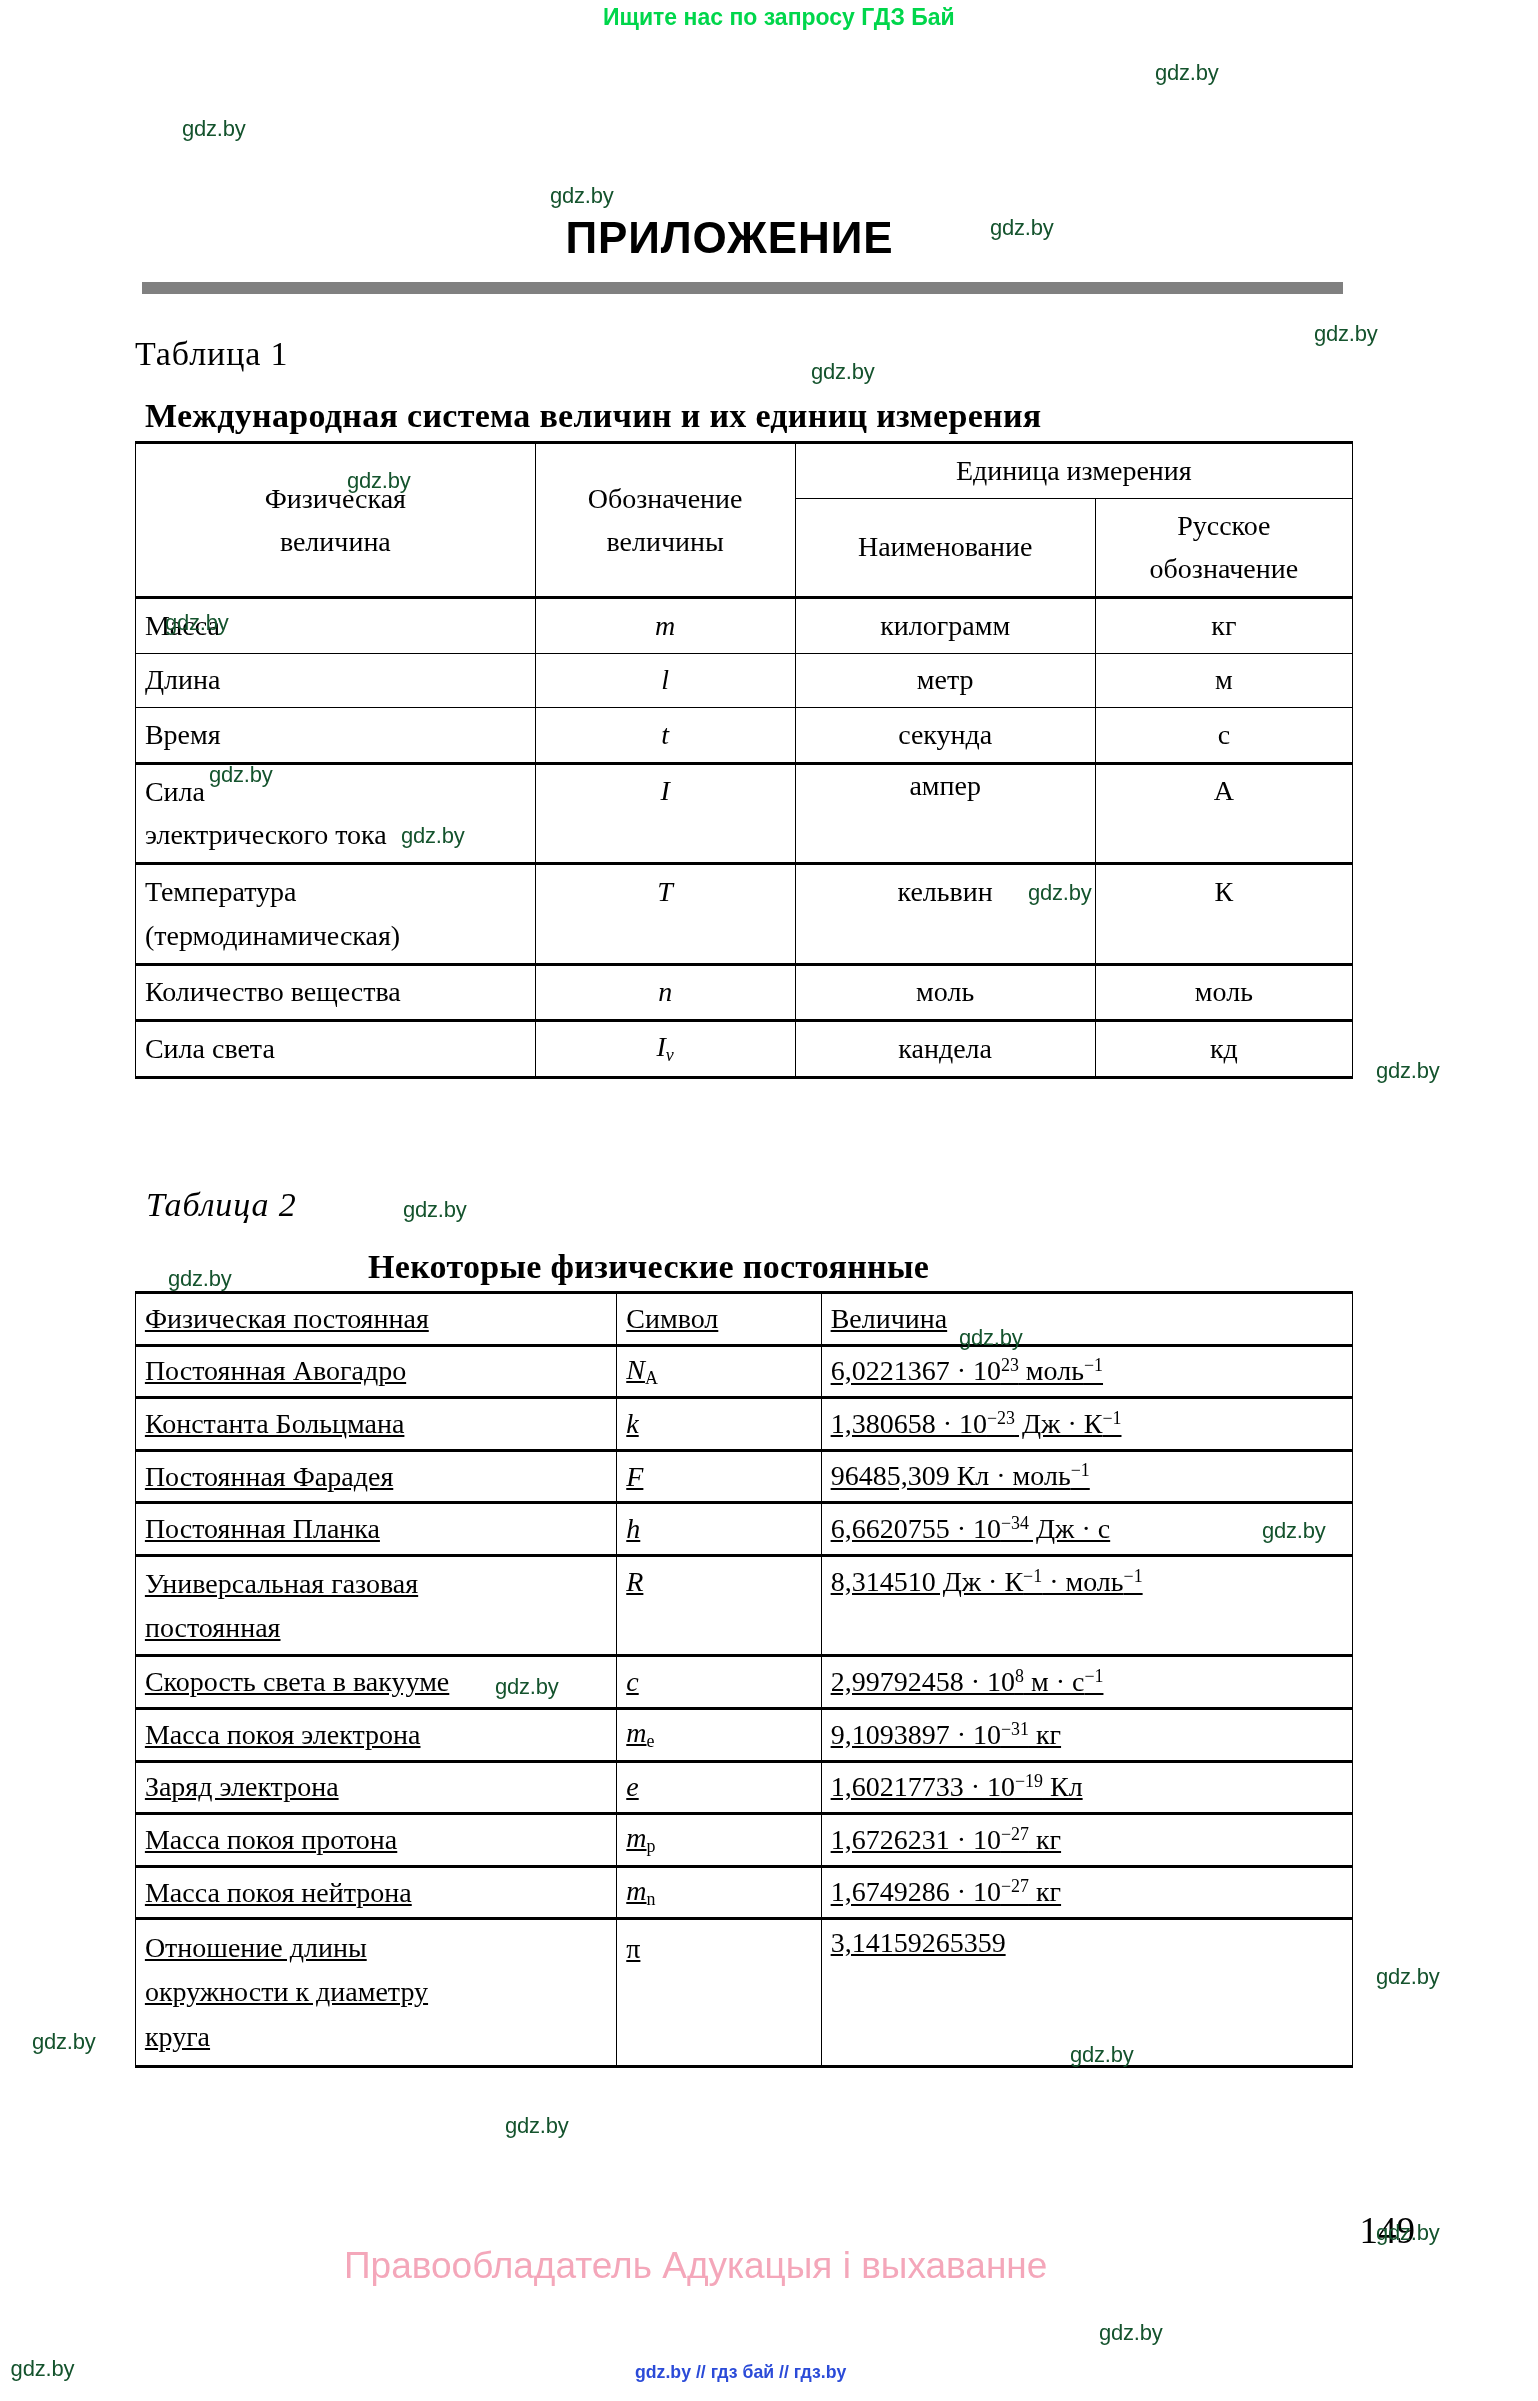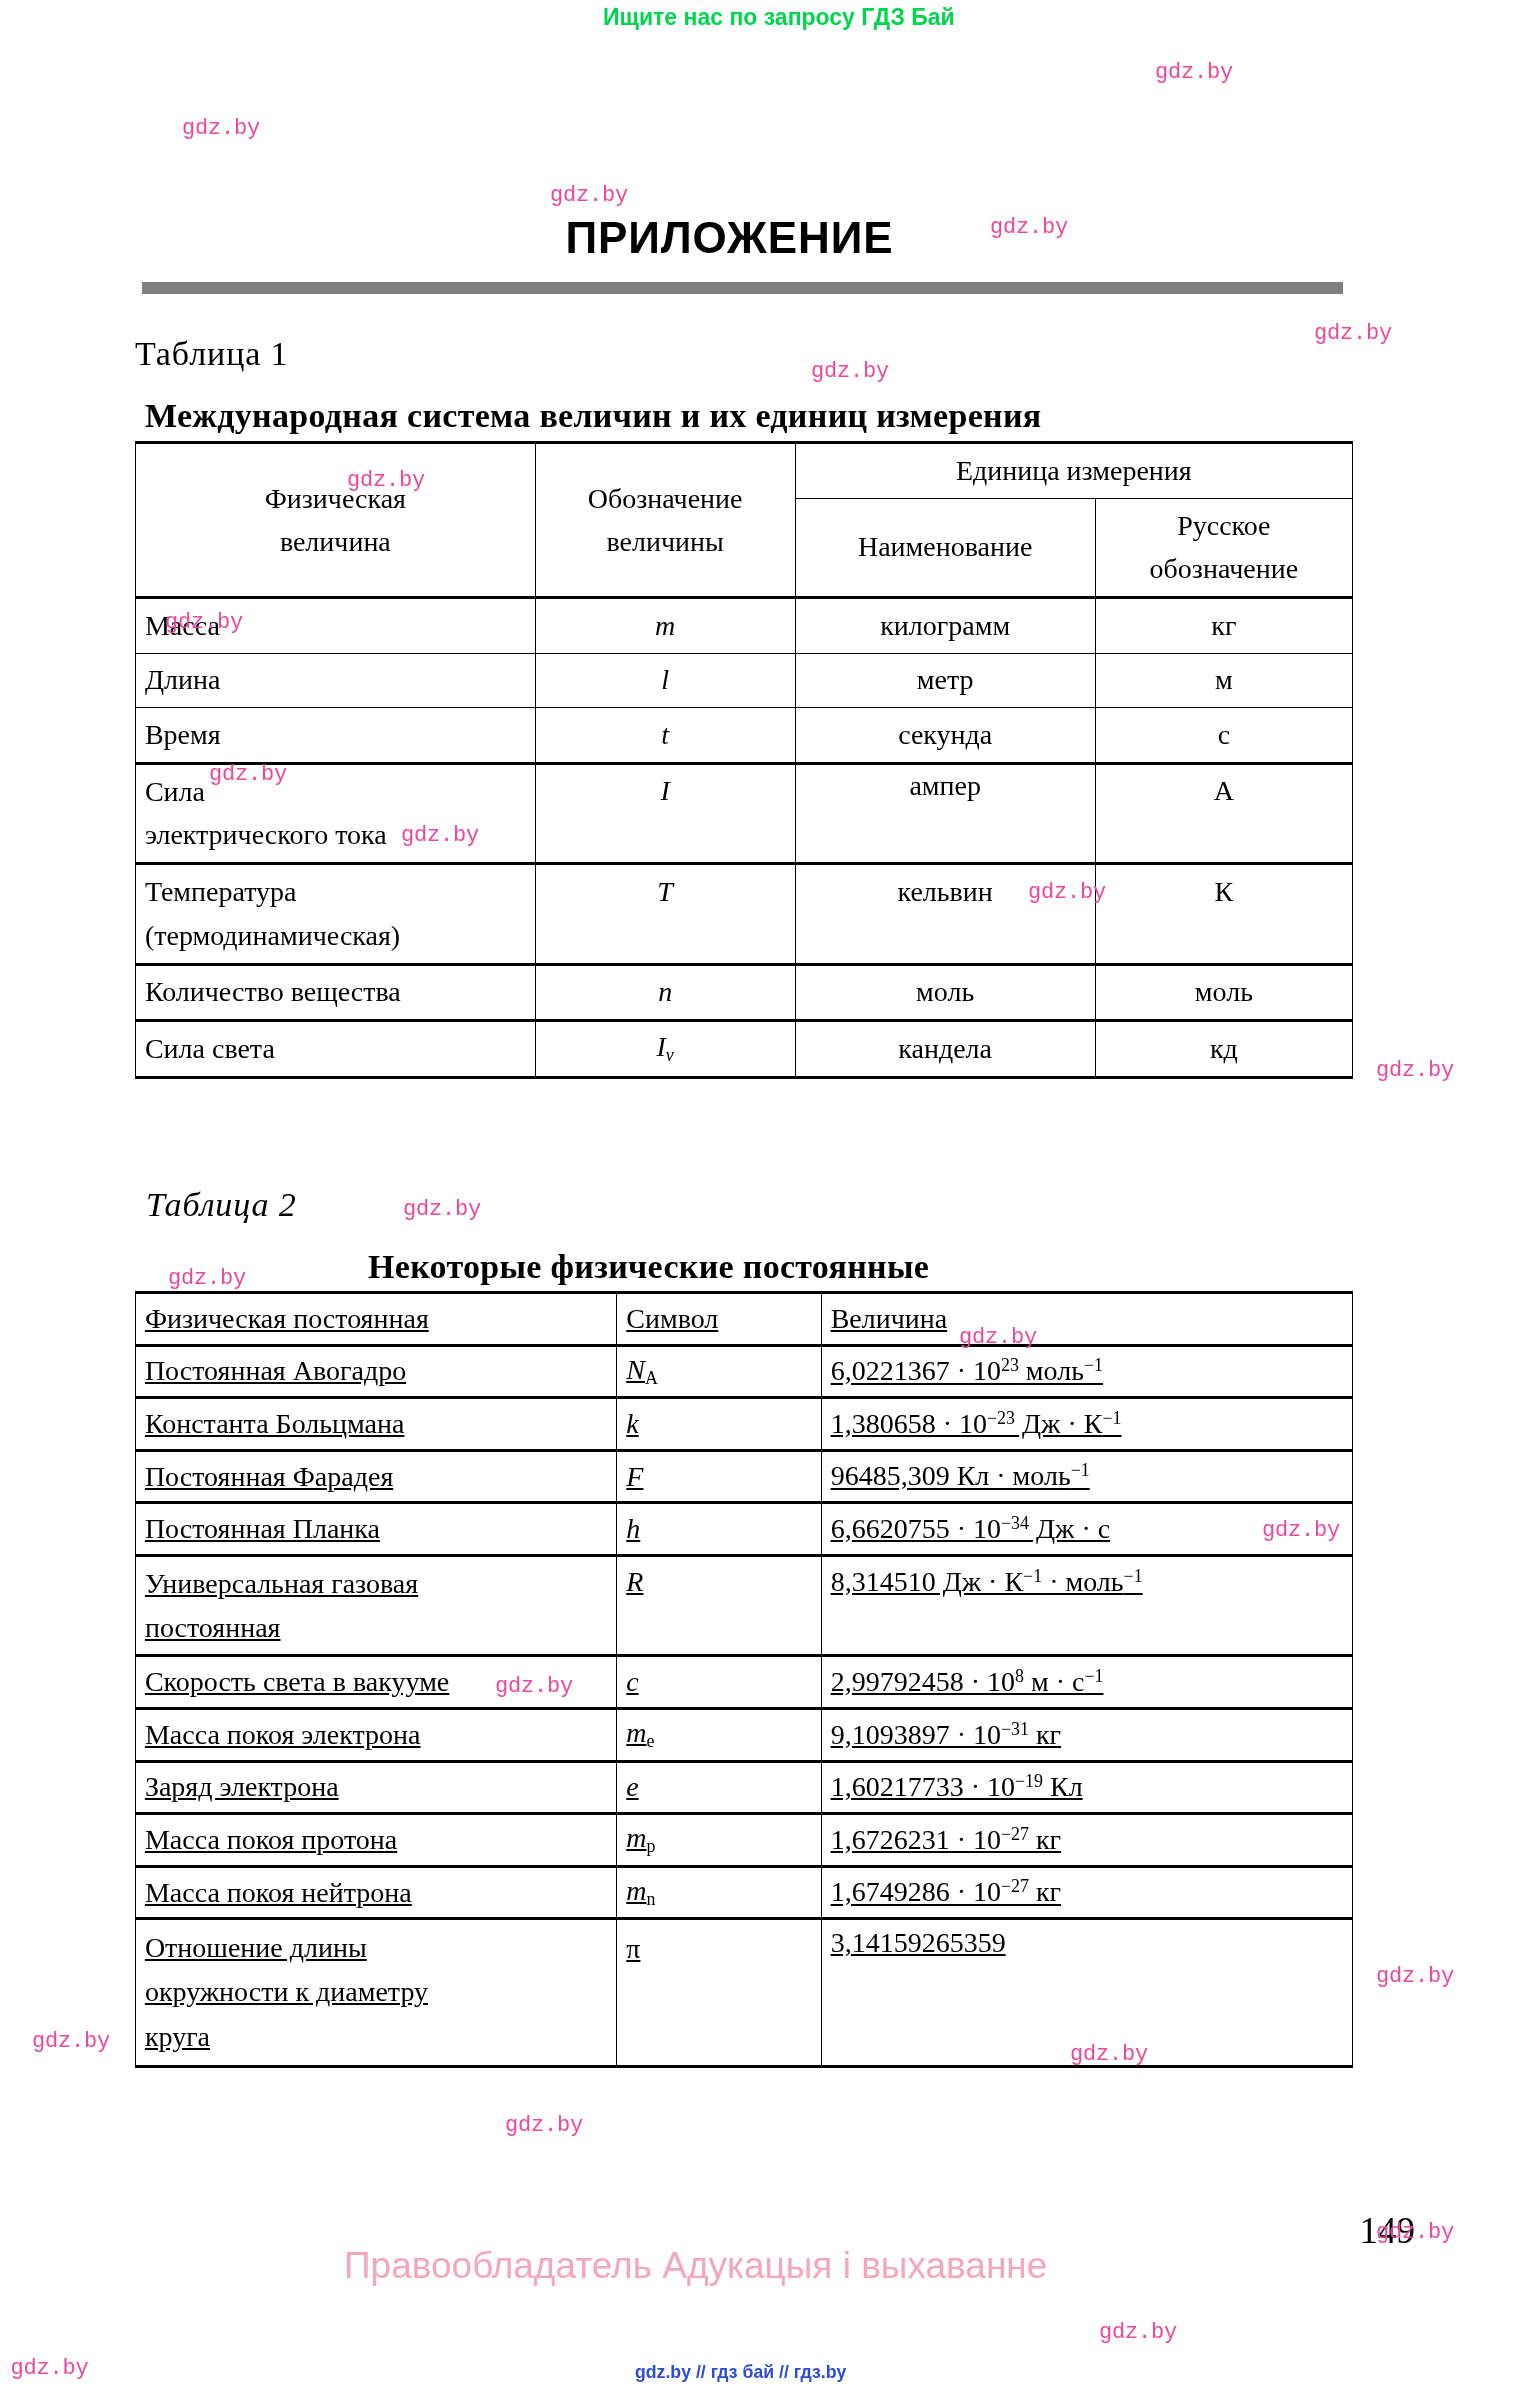--- a/index.html
+++ b/index.html
@@ -13,23 +13,23 @@
     height: 2401px;
     background: #ffffff;
     overflow: hidden;
     font-family: "Liberation Serif", "DejaVu Serif", serif;
     color: #000000;
   }
 
   
   .wm {
     position: absolute;
-    font-family: Liberation Mono, monospace;
+    font-family: Liberation Sans, sans-serif;
     font-size: 22px;
-    color: #ec4899;
+    color: #14532d;
     white-space: nowrap;
     letter-spacing: -0.2px;
     z-index: 5;
   }
   .wm-green {
     position: absolute;
     font-family: "Liberation Sans", "DejaVu Sans", sans-serif;
     font-size: 23px;
     font-weight: bold;
     color: #00d64b;

